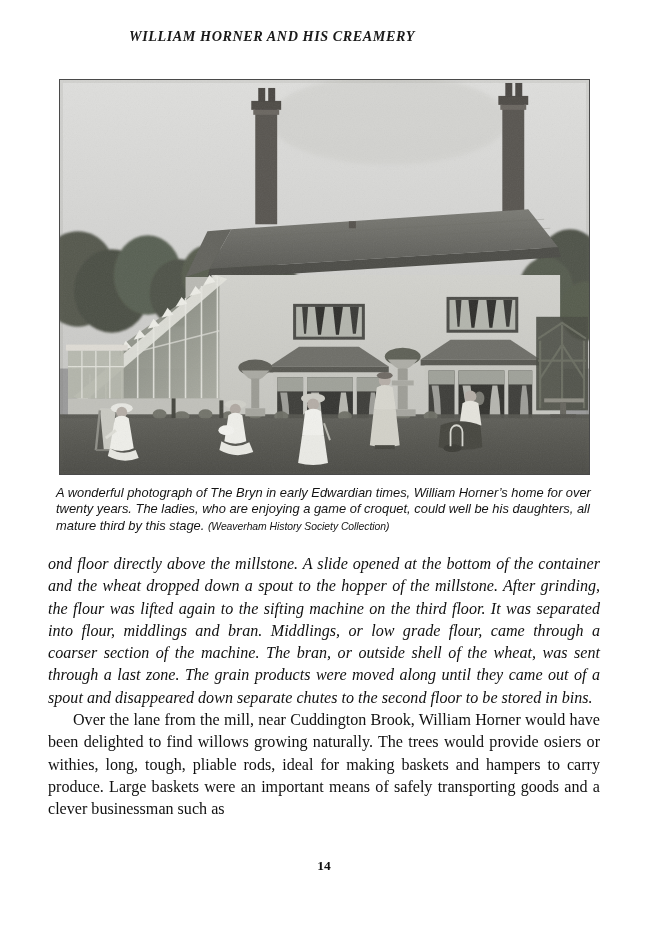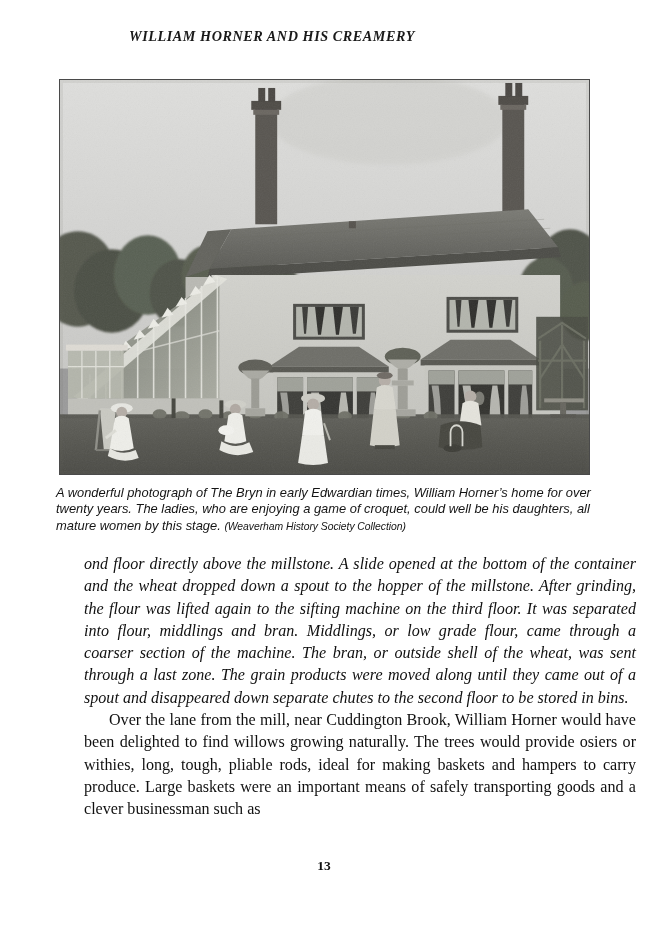--- a/index.html
+++ b/index.html
@@ -62,21 +62,20 @@
     font-size: 10.4px;
     letter-spacing: -0.05px;
   }
 
   
   .body-text {
     position: absolute;
     left: 48px;
     top: 553px;
     width: 552px;
-    margin-left: 36px;
   }
   p.para {
     margin: 0;
     font-size: 16.1px;
     line-height: 22.3px;
     text-align: justify;
     text-justify: inter-word;
     color: #101010;
   }
   p.para.italic {
@@ -380,21 +379,21 @@
     <g stroke="#d7d7d0" stroke-width="1.8" fill="none">
       <path d="M392,368 v-14 a6,7 0 0 1 12,0 v14"></path>
     </g>
 
     <rect x="0" y="0" width="531" height="396" filter="url(#grain)" opacity="0.55" pointer-events="none"></rect>
     <rect x="0" y="0" width="531" height="396" fill="none" stroke="#6b6b66" stroke-width="6" opacity="0.10"></rect>
   </svg>
 </div>
 
 <div class="caption">
-  <span>A wonderful photograph of The Bryn in early Edwardian times, William Horner’s home for over twenty years. The ladies, who are enjoying a game of croquet, could well be his daughters, all mature women by this stage. </span><span class="credit">(Weaverham History Society Collection)</span>
+  <span>A wonderful photograph of The Bryn in early Edwardian times, William Horner’s home for over twenty years. The ladies, who are enjoying a game of croquet, could well be his daughters, all mature third by this stage. </span><span class="credit">(Weaverham History Society Collection)</span>
 </div>
 
 <div class="body-text">
   <p class="para italic">ond floor directly above the millstone. A slide opened at the bottom of the container and the wheat dropped down a spout to the hopper of the millstone. After grinding, the flour was lifted again to the sifting machine on the third floor. It was separated into flour, middlings and bran. Middlings, or low grade flour, came through a coarser section of the machine. The bran, or outside shell of the wheat, was sent through a last zone. The grain products were moved along until they came out of a spout and disappeared down separate chutes to the second floor to be stored in bins.</p>
   <p class="para roman">Over the lane from the mill, near Cuddington Brook, William Horner would have been delighted to find willows growing naturally. The trees would provide osiers or withies, long, tough, pliable rods, ideal for making baskets and hampers to carry produce. Large baskets were an important means of safely transporting goods and a clever businessman such as</p>
 </div>
 
-<div class="folio">13</div>
+<div class="folio">14</div>
 
 </body></html>

